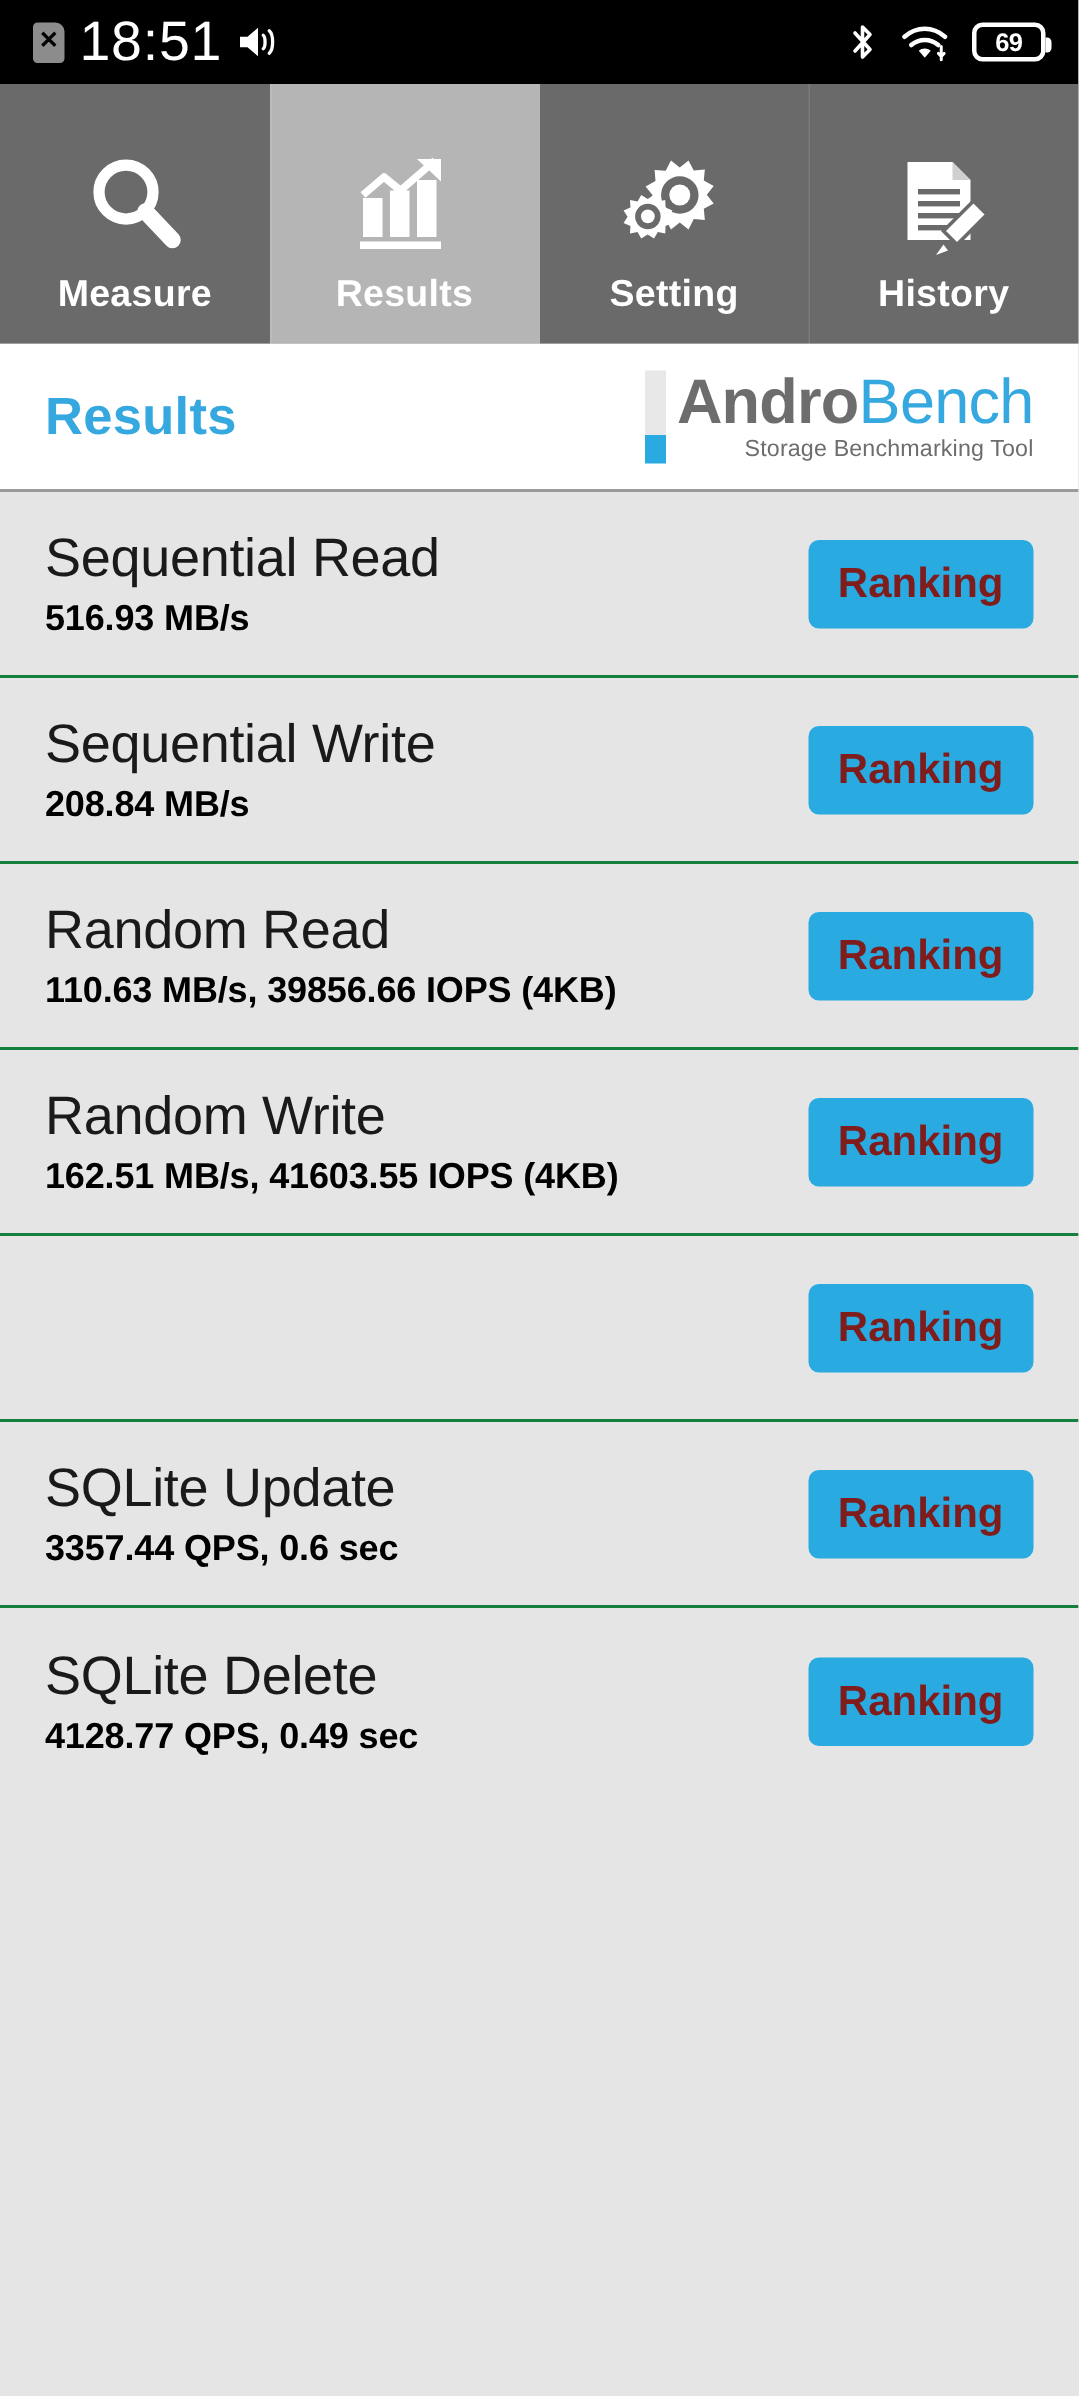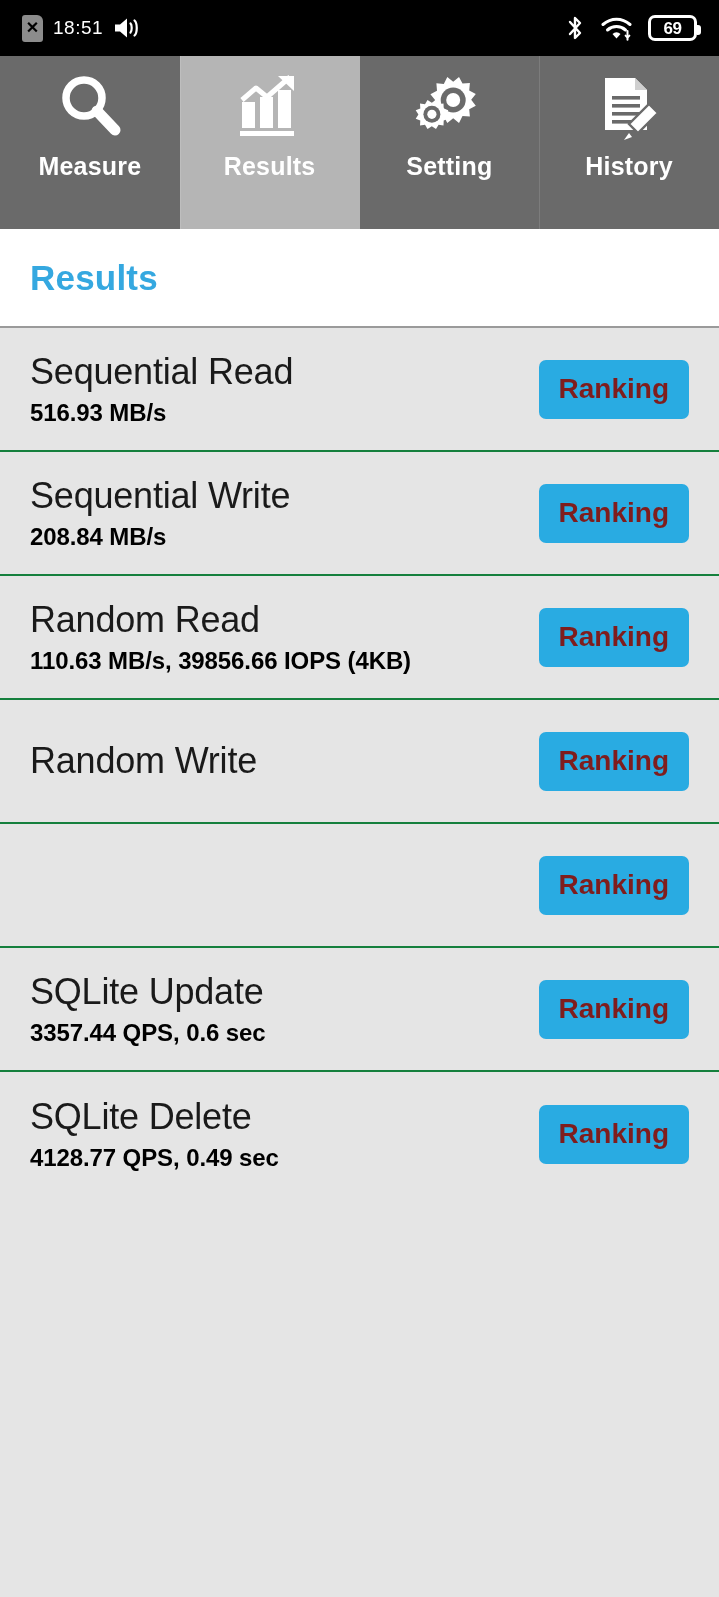--- a/index.html
+++ b/index.html
@@ -22,21 +22,21 @@
   .sb-right { display: flex; align-items: center; gap: 16px; margin-left: auto; }
   .sim-x {
     width: 21px; height: 27px;
     background: #8c8c8c;
     border-radius: 3px 6px 3px 3px;
     position: relative;
     display: flex; align-items: center; justify-content: center;
     font-size: 16px; font-weight: bold; color: #000;
     line-height: 1;
   }
-  .sb-time { font-size: 19px; letter-spacing: 0.5px; font-weight: 400; }
+  .sb-time { font-size: 37px; letter-spacing: 0.5px; font-weight: 400; }
   .speaker { width: 26px; height: 24px; }
   .bt-icon { width: 20px; height: 28px; }
   .wifi-icon { width: 31px; height: 26px; }
   .battery {
     width: 49px; height: 26px;
     border: 3px solid #fff; border-radius: 7px;
     position: relative;
     display: flex; align-items: center; justify-content: center;
   }
   .battery::after {
@@ -50,21 +50,21 @@
 
   
   .tabbar {
     display: flex; width: 100%; height: 173px;
     background: #6a6a6a;
   }
   .tab {
     flex: 1 1 25%;
     display: flex; flex-direction: column;
     align-items: center; justify-content: flex-start;
-    padding-top: 10px;
+    padding-top: 40px;
     background: #6a6a6a;
     position: relative;
   }
   .tab + .tab::before {
     content: ""; position: absolute; left: 0; top: 0;
     width: 1px; height: 100%;
     background: rgba(255,255,255,0.12);
   }
   .tab.active { background: #b5b5b5; }
   .tab.active + .tab::before { background: transparent; }
@@ -237,20 +237,32 @@
           <path d="M56 34l9 9-20 20-9-9z" fill="#fff" stroke="#6a6a6a" stroke-width="2.4"></path>
           <path d="M36 63l-5 7 8-3z" fill="#fff"></path>
         </svg>
       </span>
       <span class="tab-label">History</span>
     </div>
   </div>
 
   <div class="header">
     <span class="page-title">Results</span>
+    <div class="logo">
+      <div class="logo-bars">
+        <div class="logo-bar-top"></div>
+        <div class="logo-bar-bottom"></div>
+      </div>
+      <div class="logo-text-wrap">
+        <div>
+          <span class="logo-word logo-andro">Andro</span><span class="logo-word logo-bench">Bench</span>
+        </div>
+        <div class="logo-tag">Storage Benchmarking Tool</div>
+      </div>
+    </div>
   </div>
 
   <div class="results-list">
 
     <div class="result-row">
       <div class="row-texts">
         <span class="row-title">Sequential Read</span>
         <span class="row-value">516.93 MB/s</span>
       </div>
       <button class="ranking-btn">Ranking</button>
@@ -268,20 +280,21 @@
       <div class="row-texts">
         <span class="row-title">Random Read</span>
         <span class="row-value">110.63 MB/s, 39856.66 IOPS (4KB)</span>
       </div>
       <button class="ranking-btn">Ranking</button>
     </div>
 
     <div class="result-row">
       <div class="row-texts">
         <span class="row-title">Random Write</span>
+        <span class="row-value">162.51 MB/s, 41603.55 IOPS (4KB)</span>
       </div>
       <button class="ranking-btn">Ranking</button>
     </div>
 
     <div class="result-row">
       <button class="ranking-btn">Ranking</button>
     </div>
 
     <div class="result-row">
       <div class="row-texts">

